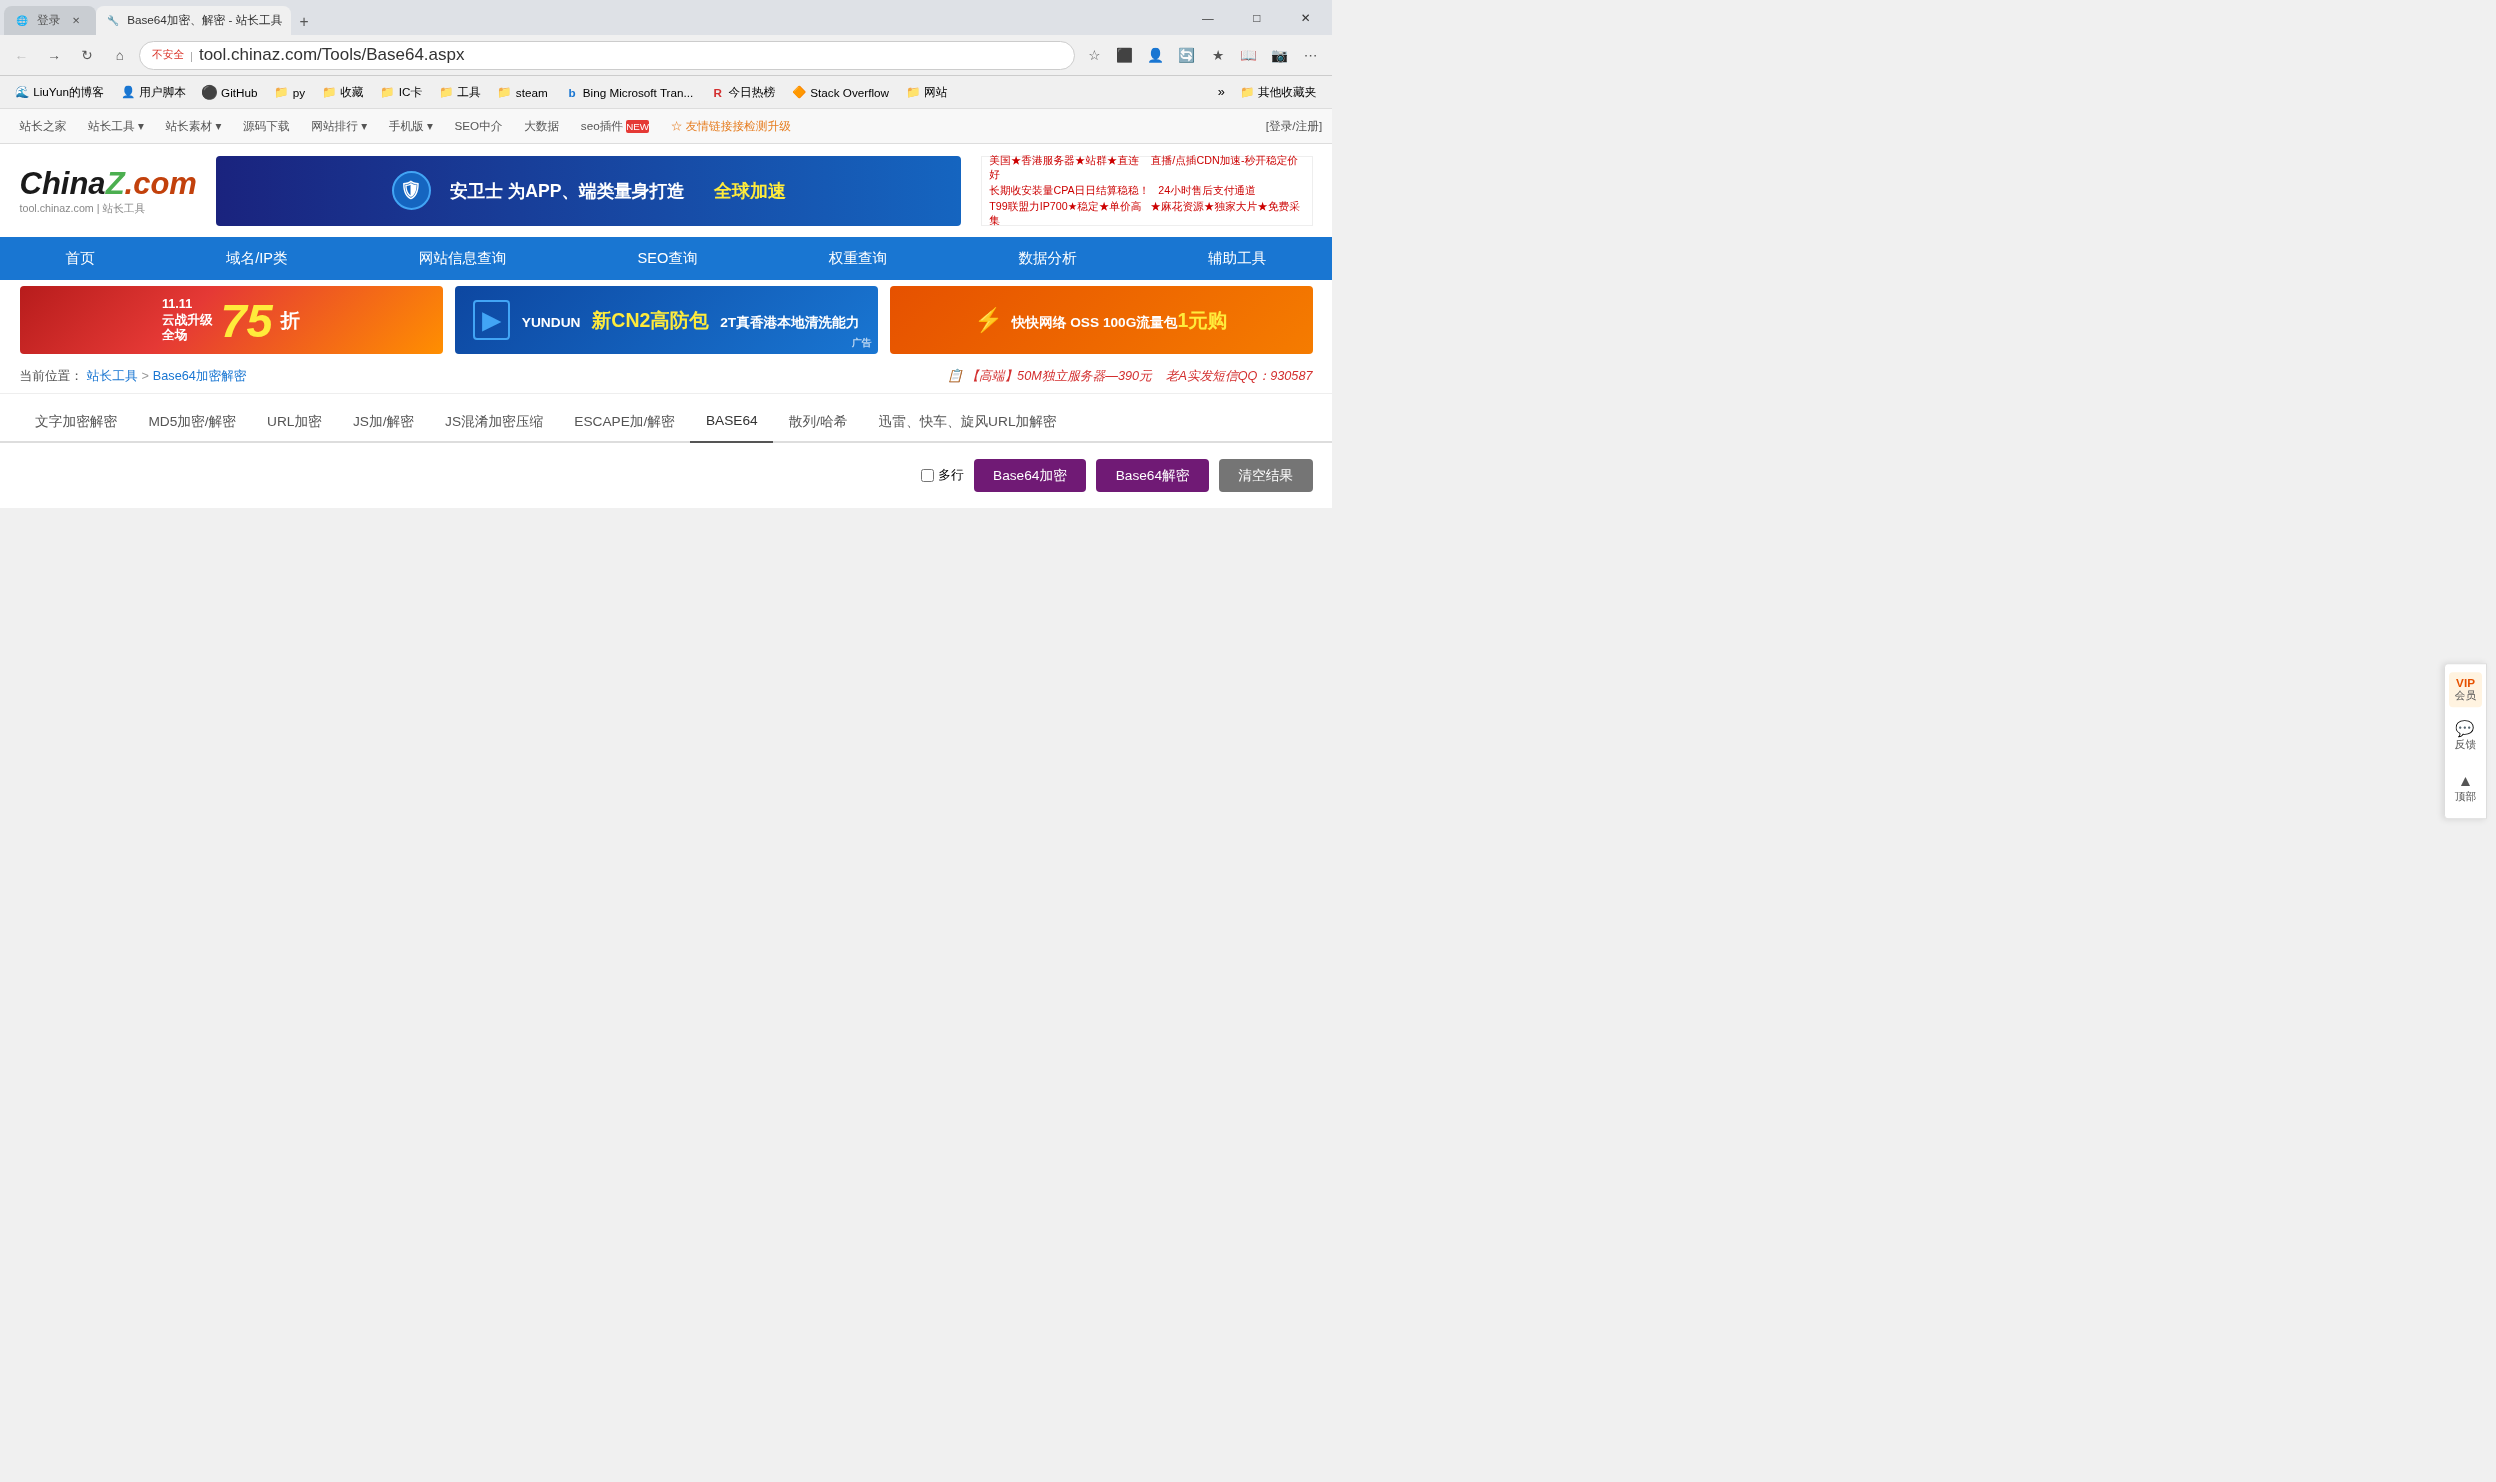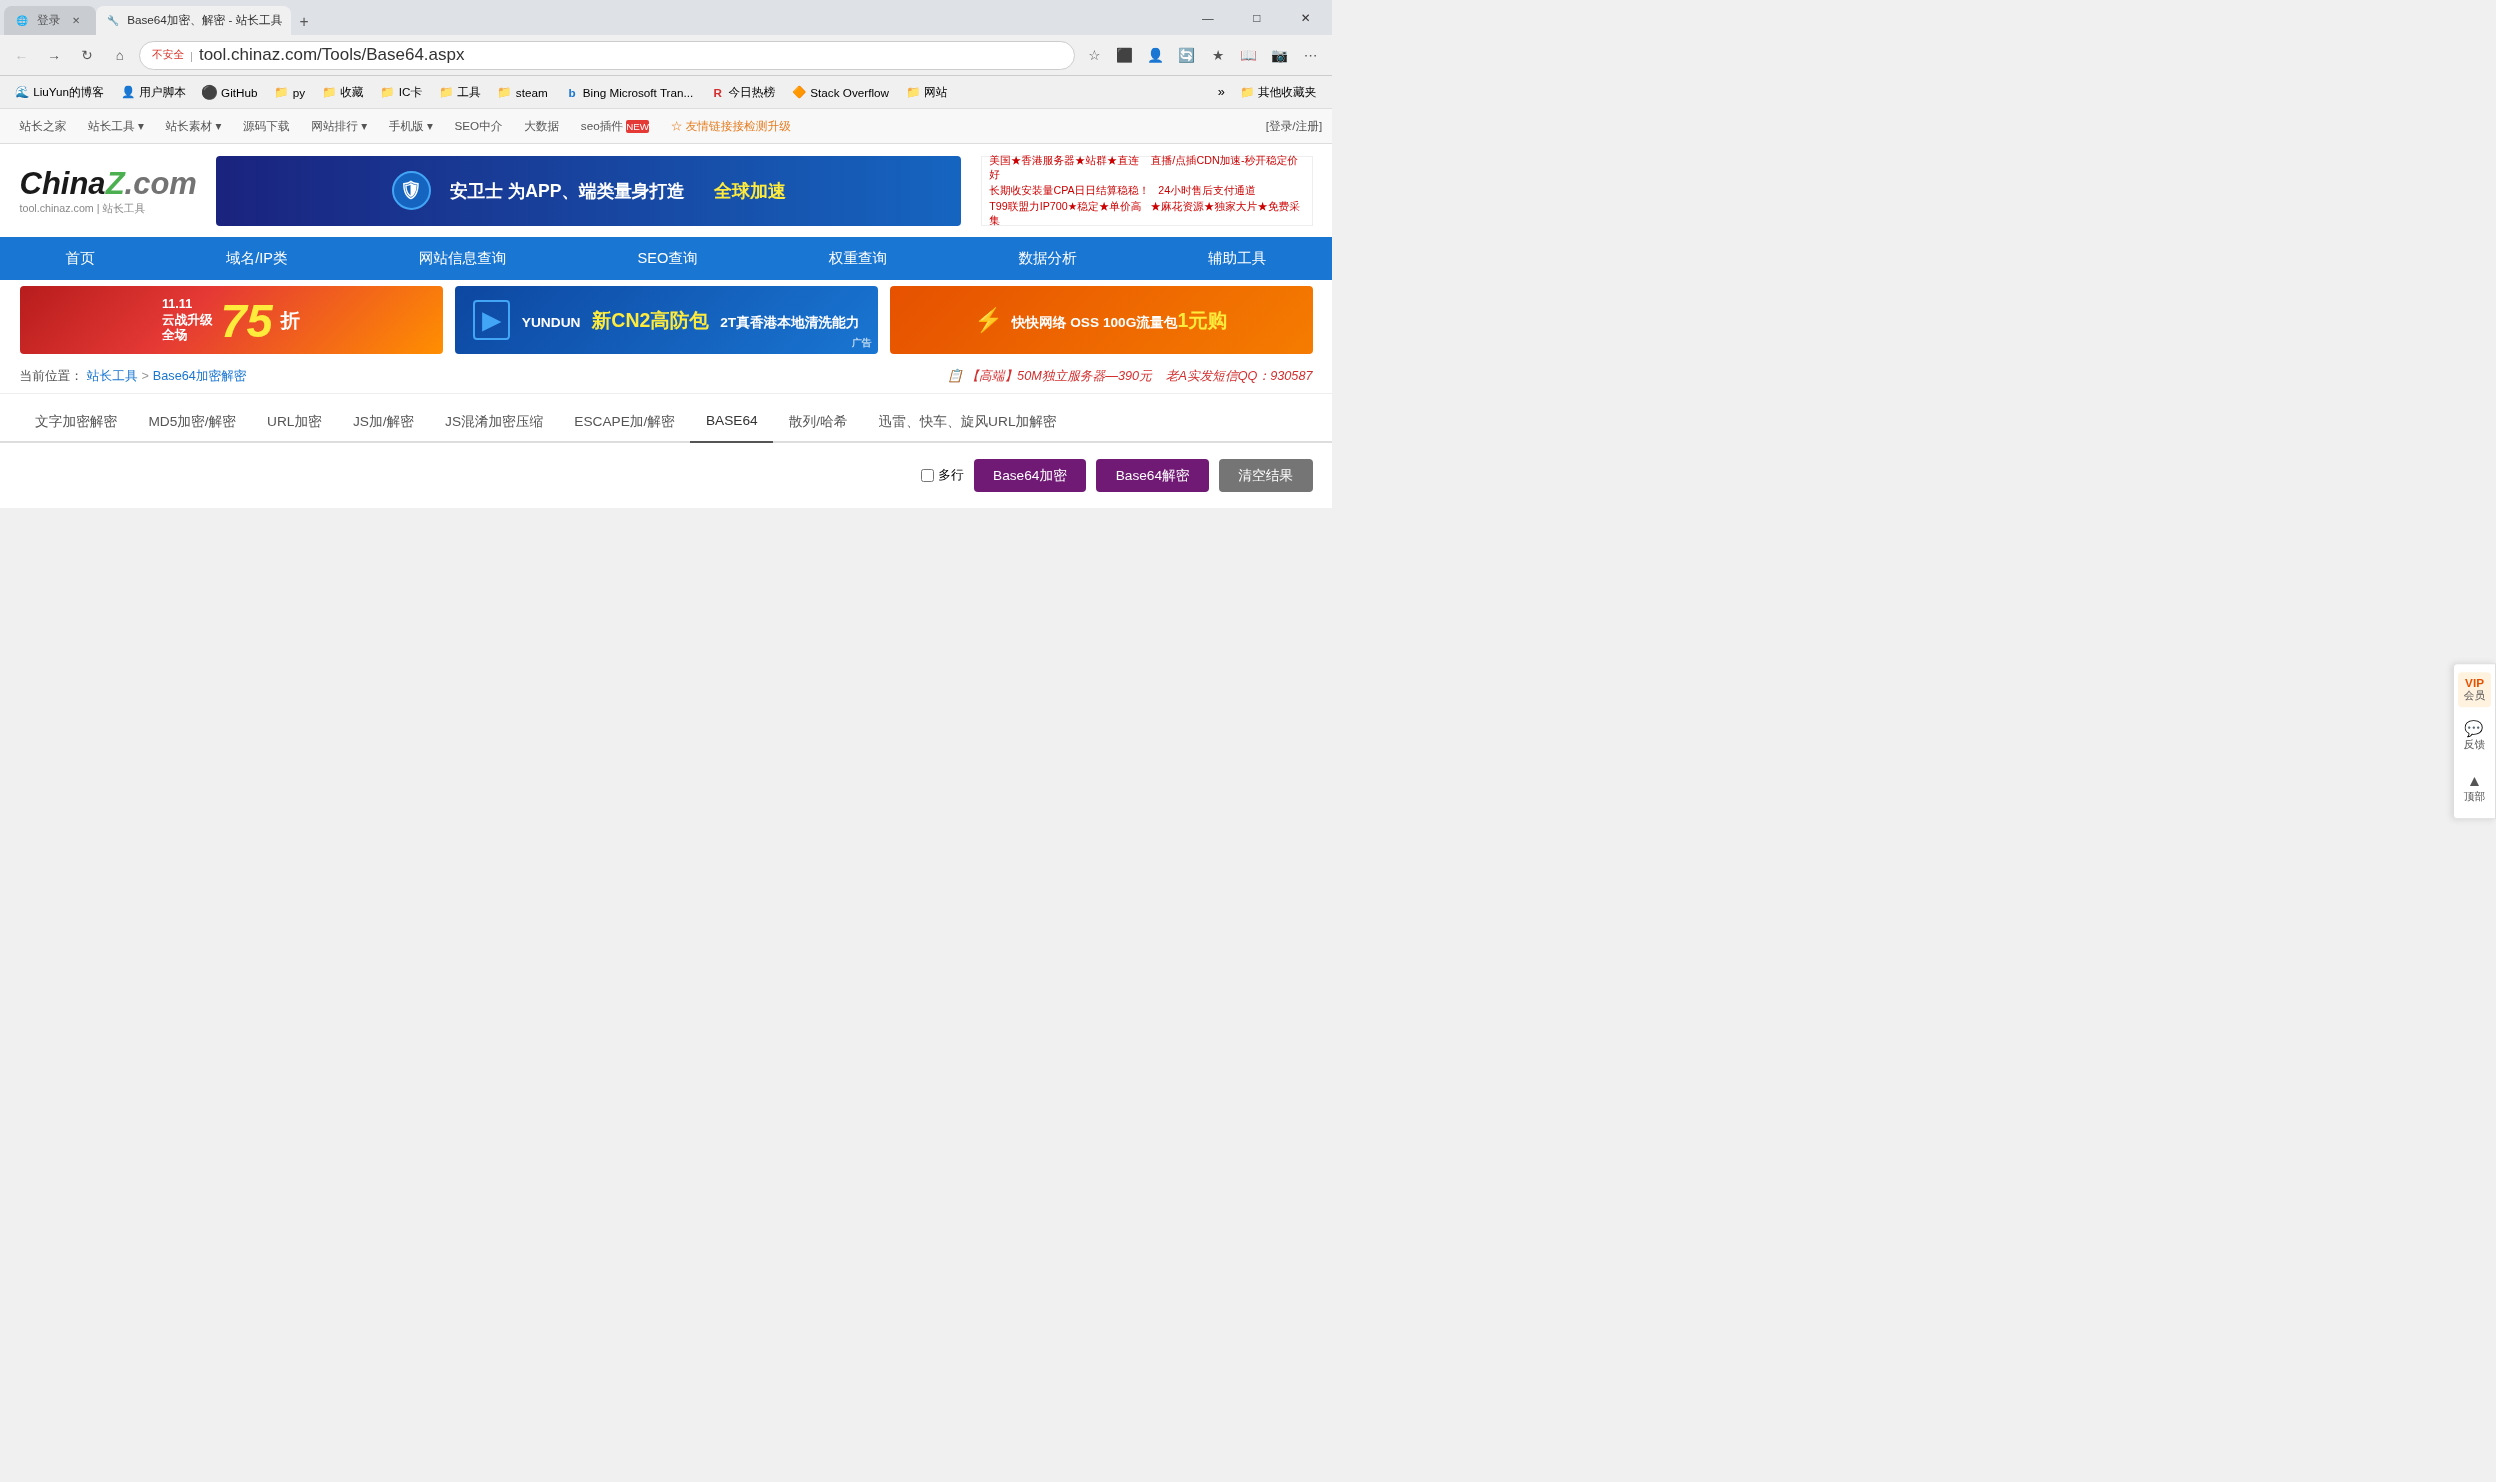--- a/index.html
+++ b/index.html
@@ -368,21 +368,21 @@
       color: white;
       background: #701a75;
     }
     .tool-btn.clear {
       background: #757575;
     }
 
     
     .side-panel {
       position: fixed;
-      right: 0;
+      right: 9px;
       top: 50%;
       transform: translateY(-50%);
       background: white;
       border: 1px solid #ddd;
       border-radius: 3.9px 0 0 3.9px;
       display: flex;
       flex-direction: column;
       align-items: flex-end;
       padding: 7.8px 3.9px;
       gap: 7.8px;
@@ -523,21 +523,21 @@
       <div class="subnav-item">SEO中介</div>
       <div class="subnav-item">大数据</div>
       <div class="subnav-item">seo插件 <span style="background:#e53935;color:white;font-size:9.8px;padding:1px 0;border-radius:2px;">NEW</span></div>
       <div class="subnav-item" style="color:#e67e22;">☆ 友情链接接检测升级</div>
       <div class="subnav-login">[登录/注册]</div>
     </div>
 
     <div class="site-header">
       <div class="site-logo">
         <div class="logo-main">
-          <span style="color:#1a1a1a;">China</span><span style="color:#4caf50;">Z</span><span style="color:#737373;">.com</span>
+          <span style="color:#1a1a1a;">China</span><span style="color:#4caf50;">Z</span><span style="color:#c2410c;">.com</span>
         </div>
         <div class="logo-subtitle">tool.chinaz.com | 站长工具</div>
       </div>
 
       <div class="header-banner">
         <div style="background:linear-gradient(90deg,#1a237e,#1565c0); width:100%; height:100%; display:flex; align-items:center; justify-content:center; padding:0 19.5px; gap:19.5px;">
           <span style="background:#1565c0; border:2px solid #42a5f5; border-radius:50%; width:39px; height:39px; display:flex; align-items:center; justify-content:center; font-size:17.6px;">🛡</span>
           <span style="font-size:17.6px; font-weight:bold; color:white;">安卫士 为APP、端类量身打造 &nbsp;</span>
           <span style="color:#ffeb3b; font-size:18px; font-weight:bold;">全球加速</span>
         </div>

